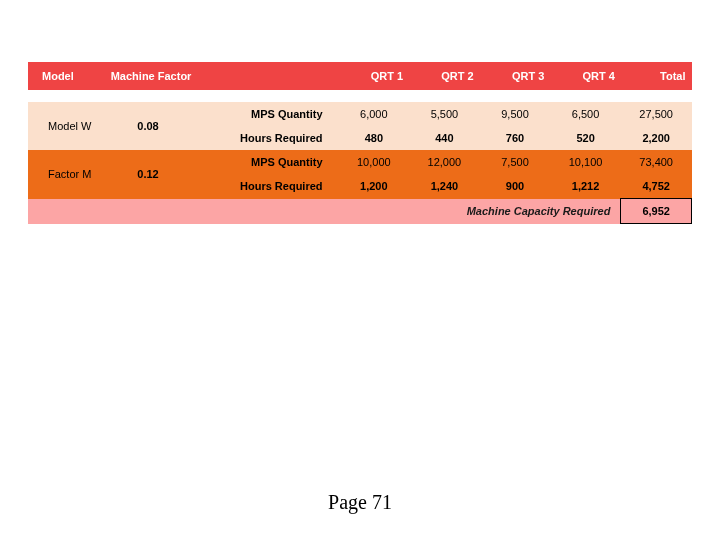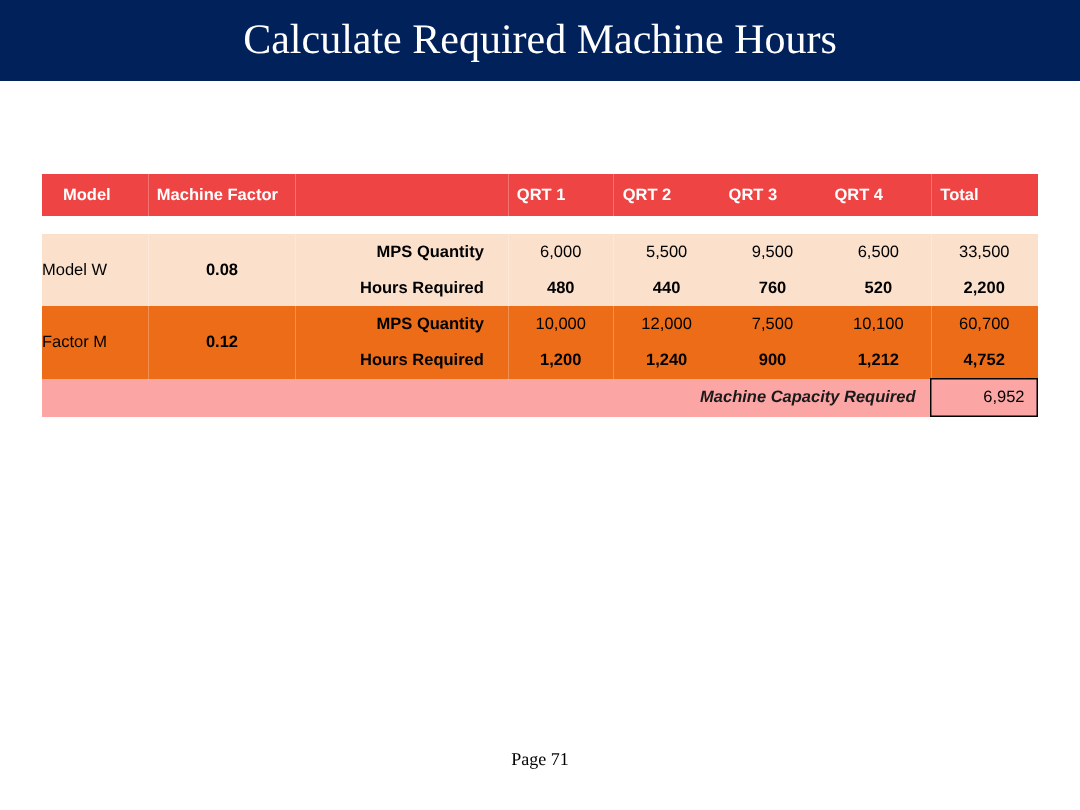--- a/index.html
+++ b/index.html
@@ -43,54 +43,53 @@
     border-collapse: collapse;
   }
   
   .hdr {
     background: #ef4444;
   }
   .hdr th {
     color: #fff;
     font-weight: 700;
     padding: 8px 6px;
-    text-align: left;
+    text-align: right;
   }
   .hdr th.left { text-align: left; padding-left: 14px; }
   .thin-gap { height: 3px; background: #fff; }
 
   
   td {
     padding: 6px 6px;
     text-align: center;
     vertical-align: middle;
     font-weight: 400;
   }
-  td.left { text-align: left; padding-left: 0; }
+  td.left { text-align: left; padding-left: 20px; }
   td.label { text-align: right; font-weight: 700; padding-right: 16px; }
   td.bold { font-weight: 700; }
 
   .band-light { background: #fbe0cc; }
   .band-dark  { background: #ed6c18; color: #000; }
   .band-dark td { color: #000; }
   .band-dark td.bold { color: #000; }
 
   .sum-row td { background: #fca5a5; }
   .sum-label {
     text-align: right;
     font-weight: 700;
     font-style: italic;
     color: #1a1a1a;
     padding-right: 10px;
   }
   .sum-cell {
-    font-weight: 400;
+    font-weight: 700;
     border: 1px solid #000 !important;
     padding: 6px 8px;
-    text-align: right;
   }
 
   .bullet-area {
     margin-top: 44px;
     margin-left: 60px;
     font-size: 26px;
   }
   .bullet-area ul {
     margin: 0;
     padding-left: 22px;
@@ -98,38 +97,35 @@
   .bullet-area li {
     list-style-type: disc;
   }
 
   .page-num {
     position: absolute;
     bottom: 26px;
     left: 0;
     width: 100%;
     text-align: center;
-    font-size: 12px;
+    font-size: 20px;
   }
 
   
   col.c-model   { width: 10%; }
   col.c-factor  { width: 14%; }
   col.c-rowlbl  { width: 20%; }
   col.c-qrt     { width: 10%; }
   col.c-total   { width: 10%; }
 </style>
 </head>
 <body>
 
 <div class="slide">
 
-  <div class="title-bar">
-    <span>Calculate Required Machine Hours</span>
-  </div>
 
   <div class="spacer-top"></div>
 
   <div class="table-wrap">
     <table>
       <colgroup>
         <col class="c-model">
           <col class="c-factor">
           <col class="c-rowlbl">
         <col class="c-qrt">
@@ -154,41 +150,41 @@
           </tr>
 
       <tr class="band-light">
         <td class="left" rowspan="2">Model W</td>
         <td class="bold" rowspan="2">0.08</td>
         <td class="label">MPS Quantity</td>
         <td>6,000</td>
         <td>5,500</td>
         <td>9,500</td>
         <td>6,500</td>
-        <td>33,500</td>
+        <td>27,500</td>
       </tr>
 
       <tr class="band-light">
         <td class="label">Hours Required</td>
         <td class="bold">480</td>
         <td class="bold">440</td>
         <td class="bold">760</td>
         <td class="bold">520</td>
         <td class="bold">2,200</td>
       </tr>
 
       <tr class="band-dark">
         <td class="left" rowspan="2">Factor M</td>
         <td class="bold" rowspan="2">0.12</td>
         <td class="label">MPS Quantity</td>
         <td>10,000</td>
         <td>12,000</td>
         <td>7,500</td>
         <td>10,100</td>
-        <td>60,700</td>
+        <td>73,400</td>
       </tr>
 
       <tr class="band-dark">
         <td class="label">Hours Required</td>
         <td class="bold">1,200</td>
         <td class="bold">1,240</td>
         <td class="bold">900</td>
         <td class="bold">1,212</td>
         <td class="bold">4,752</td>
       </tr>

